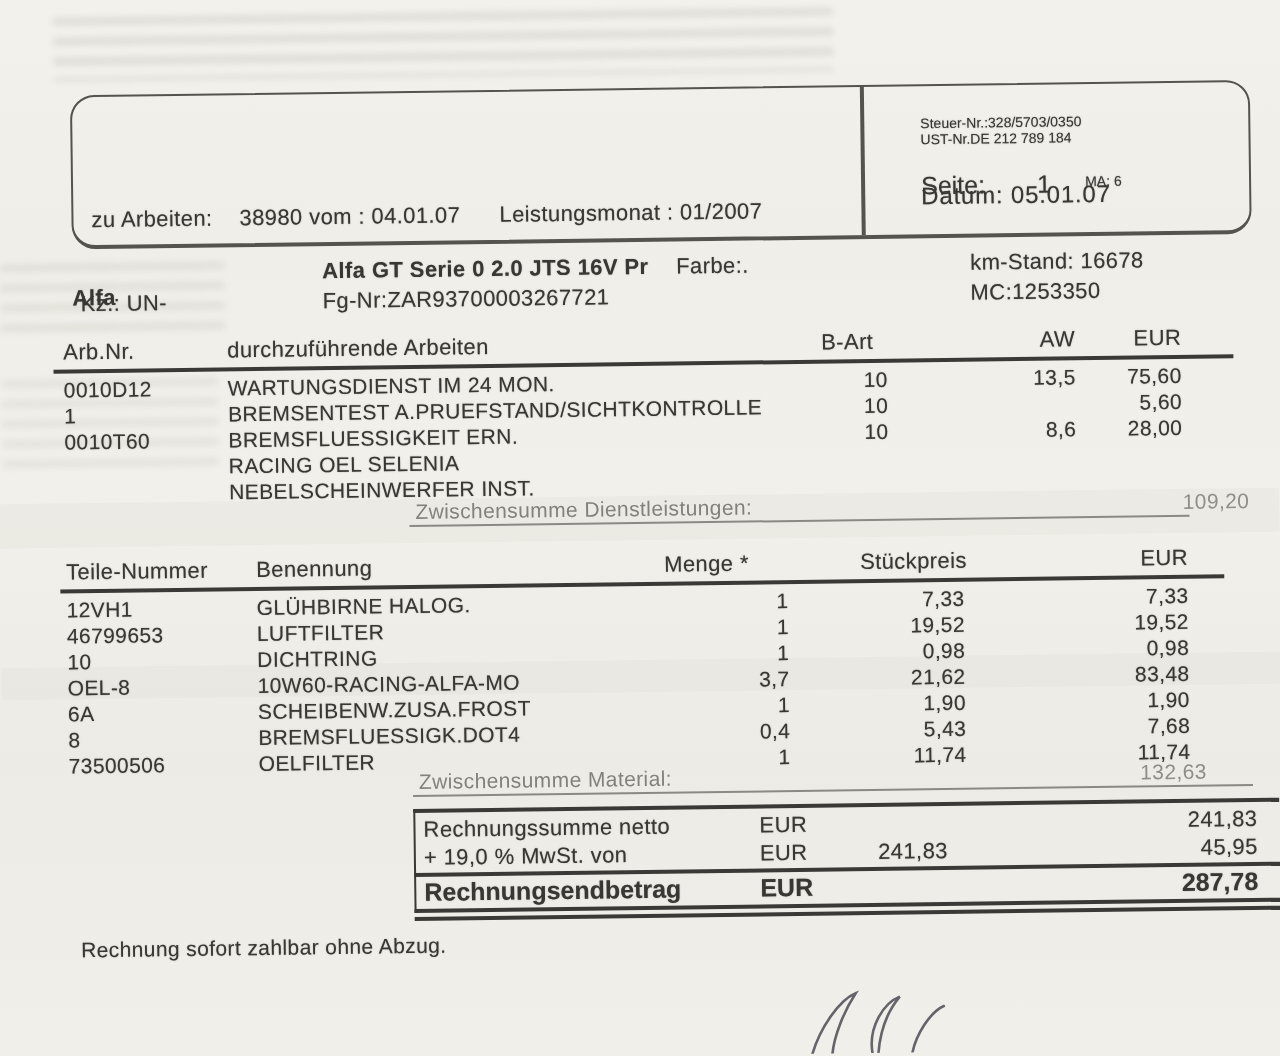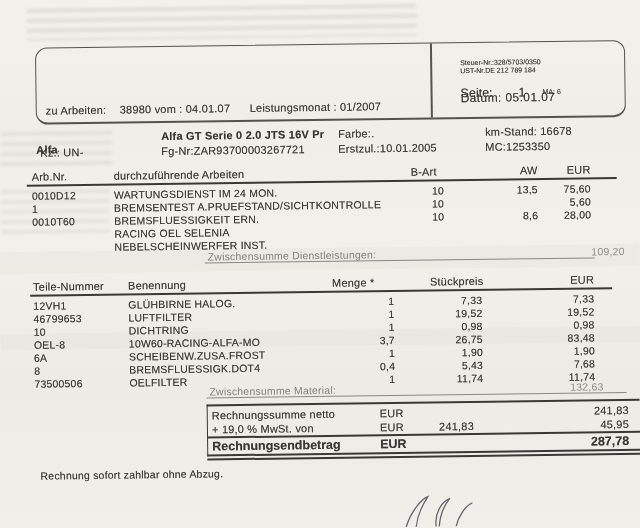--- a/index.html
+++ b/index.html
@@ -75,21 +75,20 @@
     <div class="abs t7 soft" style="left:463px;top:69px;">UST-Nr.DE 212 789 184</div>
     <div class="abs t12 soft" style="left:463px;top:88px;">Seite:</div>
     <div class="abs t12 soft" style="left:521px;top:88px;">1</div>
     <div class="abs t7 soft" style="left:545px;top:91px;">MA: 6</div>
 
     <div class="abs t11 b soft" style="left:38px;top:140px;">Alfa</div>
     <div class="abs t11 soft" style="left:42px;top:143px;">Kz.: UN-</div>
     <div class="abs t11 b soft" style="left:163px;top:128px;">Alfa GT Serie 0 2.0 JTS 16V Pr</div>
     <div class="abs t11 soft" style="left:163px;top:143px;">Fg-Nr:ZAR93700003267721</div>
     <div class="abs t11 soft" style="left:340px;top:128px;">Farbe:.</div>
-    <div class="abs t11 soft" style="left:340px;top:143px;">Erstzul.:10.01.2005</div>
     <div class="abs t11 soft" style="left:487px;top:128px;">km-Stand:  16678</div>
     <div class="abs t11 soft" style="left:487px;top:143px;">MC:1253350</div>
 
     <div class="hrow t11 soft" style="top:167px;">
       <span class="s-code">Arb.Nr.</span>
       <span class="s-desc">durchzuführende Arbeiten</span>
       <span class="s-bart-h">B-Art</span>
       <span class="s-aw">AW</span>
       <span class="s-eur">EUR</span>
     </div>
@@ -154,21 +153,21 @@
       <span class="p-num">10</span>
       <span class="p-name">DICHTRING</span>
       <span class="p-qty">1</span>
       <span class="p-unit">0,98</span>
       <span class="p-eur">0,98</span>
     </div>
     <div class="prow t10 soft" style="top:335px;">
       <span class="p-num">OEL-8</span>
       <span class="p-name">10W60-RACING-ALFA-MO</span>
       <span class="p-qty">3,7</span>
-      <span class="p-unit">26,75</span>
+      <span class="p-unit">21,62</span>
       <span class="p-eur">83,48</span>
     </div>
     <div class="prow t10 soft" style="top:348px;">
       <span class="p-num">6A</span>
       <span class="p-name">SCHEIBENW.ZUSA.FROST</span>
       <span class="p-qty">1</span>
       <span class="p-unit">1,90</span>
       <span class="p-eur">1,90</span>
     </div>
     <div class="prow t10 soft" style="top:361px;">

